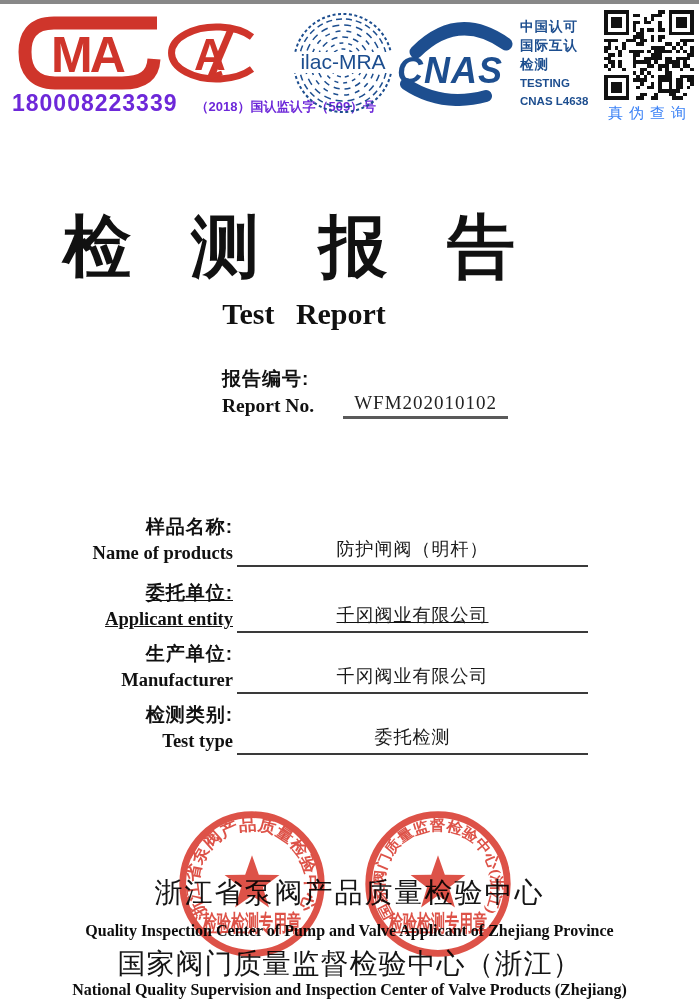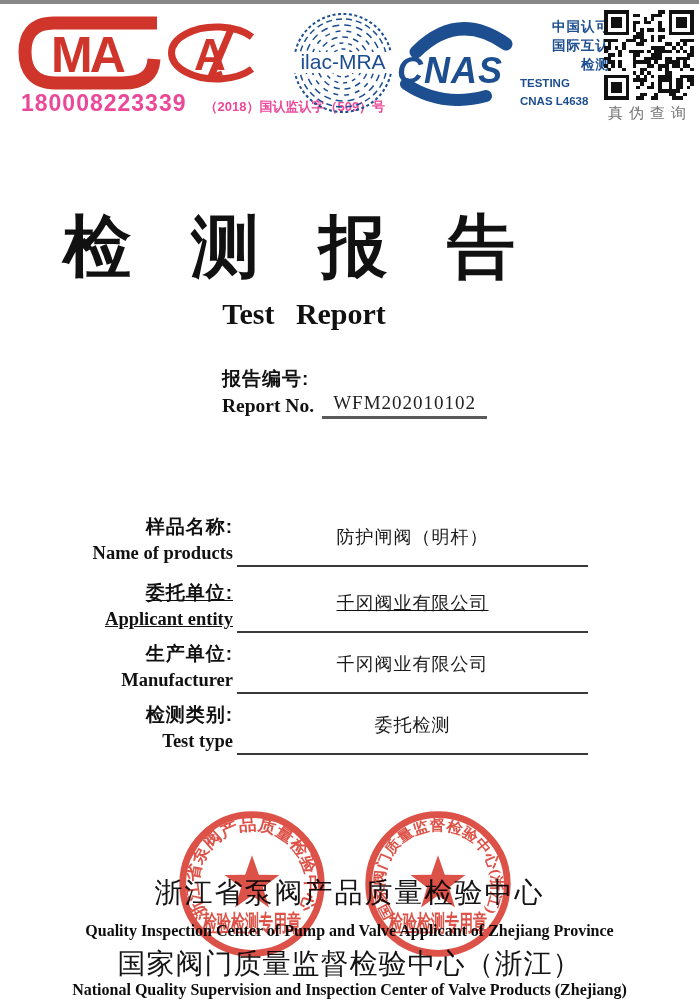--- a/index.html
+++ b/index.html
@@ -2,52 +2,52 @@
 <html><head>
 <meta charset="utf-8">
 <style>
   html,body{margin:0;padding:0;background:#888;}
   .page{position:relative;width:699px;height:1000px;background:#ffffff;margin:4px auto;
         font-family:"Liberation Serif",serif;overflow:hidden;color:#111;}
   .abs{position:absolute;}
 
   
   .cma-logo{left:14px;top:6px;width:148px;height:84px;}
-  .cma-line{left:21px;top:86px;display:flex;align-items:baseline;gap:18px;color:#ec4899;white-space:nowrap;}
+  .cma-line{left:12px;top:86px;display:flex;align-items:baseline;gap:18px;color:#6d28d9;white-space:nowrap;}
   .cma-number{font-family:"Liberation Sans",sans-serif;font-weight:bold;font-size:23px;letter-spacing:1px;}
   .cma-cert{font-family:"Liberation Sans",sans-serif;font-weight:bold;font-size:13px;}
   .cal-logo{left:164px;top:19px;width:102px;height:60px;}
   .ilac-logo{left:291px;top:7px;width:104px;height:104px;}
   .cnas-logo{left:396px;top:12px;width:118px;height:90px;}
   .cnas-text{left:520px;top:13px;width:90px;color:#1d4e8f;font-family:"Liberation Sans",sans-serif;font-weight:bold;}
-  .cnas-text .zh{font-size:13.5px;line-height:19px;letter-spacing:1px;text-align:right;}
+  .cnas-text .zh{font-size:13.5px;line-height:19px;letter-spacing:1px;}
   .cnas-text .en{font-size:11.5px;line-height:18px;}
   .qr-wrap{left:604px;top:6px;width:90px;}
   .qr-wrap svg{width:90px;height:90px;display:block;fill:#111;shape-rendering:crispEdges;}
-  .qr-caption{margin-top:4px;font-size:15px;letter-spacing:6px;padding-left:4px;white-space:nowrap;color:#737373;}
+  .qr-caption{margin-top:4px;font-size:15px;letter-spacing:6px;padding-left:4px;white-space:nowrap;color:#3b82f6;}
 
   
   .title-zh{left:0;top:198px;width:578px;text-align:center;font-size:68px;font-weight:bold;
             letter-spacing:60px;padding-left:60px;box-sizing:border-box;white-space:nowrap;}
   .title-en{left:0;top:293px;width:608px;text-align:center;font-size:30px;font-weight:bold;word-spacing:14px;}
 
   
-  .report-no{left:222px;top:362px;display:flex;align-items:flex-end;gap:8px;}
+  .report-no{left:222px;top:362px;display:flex;align-items:flex-end;gap:29px;}
   .rn-label .zh{font-family:"Liberation Sans",sans-serif;font-weight:bold;font-size:19px;line-height:26px;letter-spacing:1px;}
   .rn-label .en{font-weight:bold;font-size:19.5px;line-height:27px;}
   .rn-value{width:165px;border-bottom:3px solid #5a5a5a;text-align:center;font-size:19px;
             padding-bottom:2px;color:#222;letter-spacing:1px;}
 
   
   .field{left:0;width:699px;display:flex;align-items:flex-end;}
   .f-label{width:233px;text-align:right;}
   .f-label .zh{font-family:"Liberation Sans",sans-serif;font-weight:bold;font-size:19px;line-height:25px;letter-spacing:1px;}
   .f-label .en{font-weight:bold;font-size:18.5px;line-height:28px;}
   .f-value{margin-left:4px;width:351px;border-bottom:2px solid #3a3a3a;text-align:center;
-           font-size:18px;padding-bottom:16px;letter-spacing:1px;color:#1a1a1a;}
+           font-size:18px;padding-bottom:4px;letter-spacing:1px;color:#1a1a1a;}
   .f1{top:510px;} .f2{top:576px;text-decoration:underline;} .f3{top:637px;} .f4{top:698px;}
 
   
   .org{left:0;width:699px;text-align:center;white-space:nowrap;}
   .org-zh1{top:870px;font-size:28px;letter-spacing:2px;color:#151515;}
   .org-en1{top:918px;font-size:16px;font-weight:bold;color:#0d0d0d;}
   .org-zh2{top:941px;font-size:28px;letter-spacing:1px;color:#151515;}
   .org-en2{top:977px;font-size:16px;font-weight:bold;color:#0d0d0d;}
 
   

